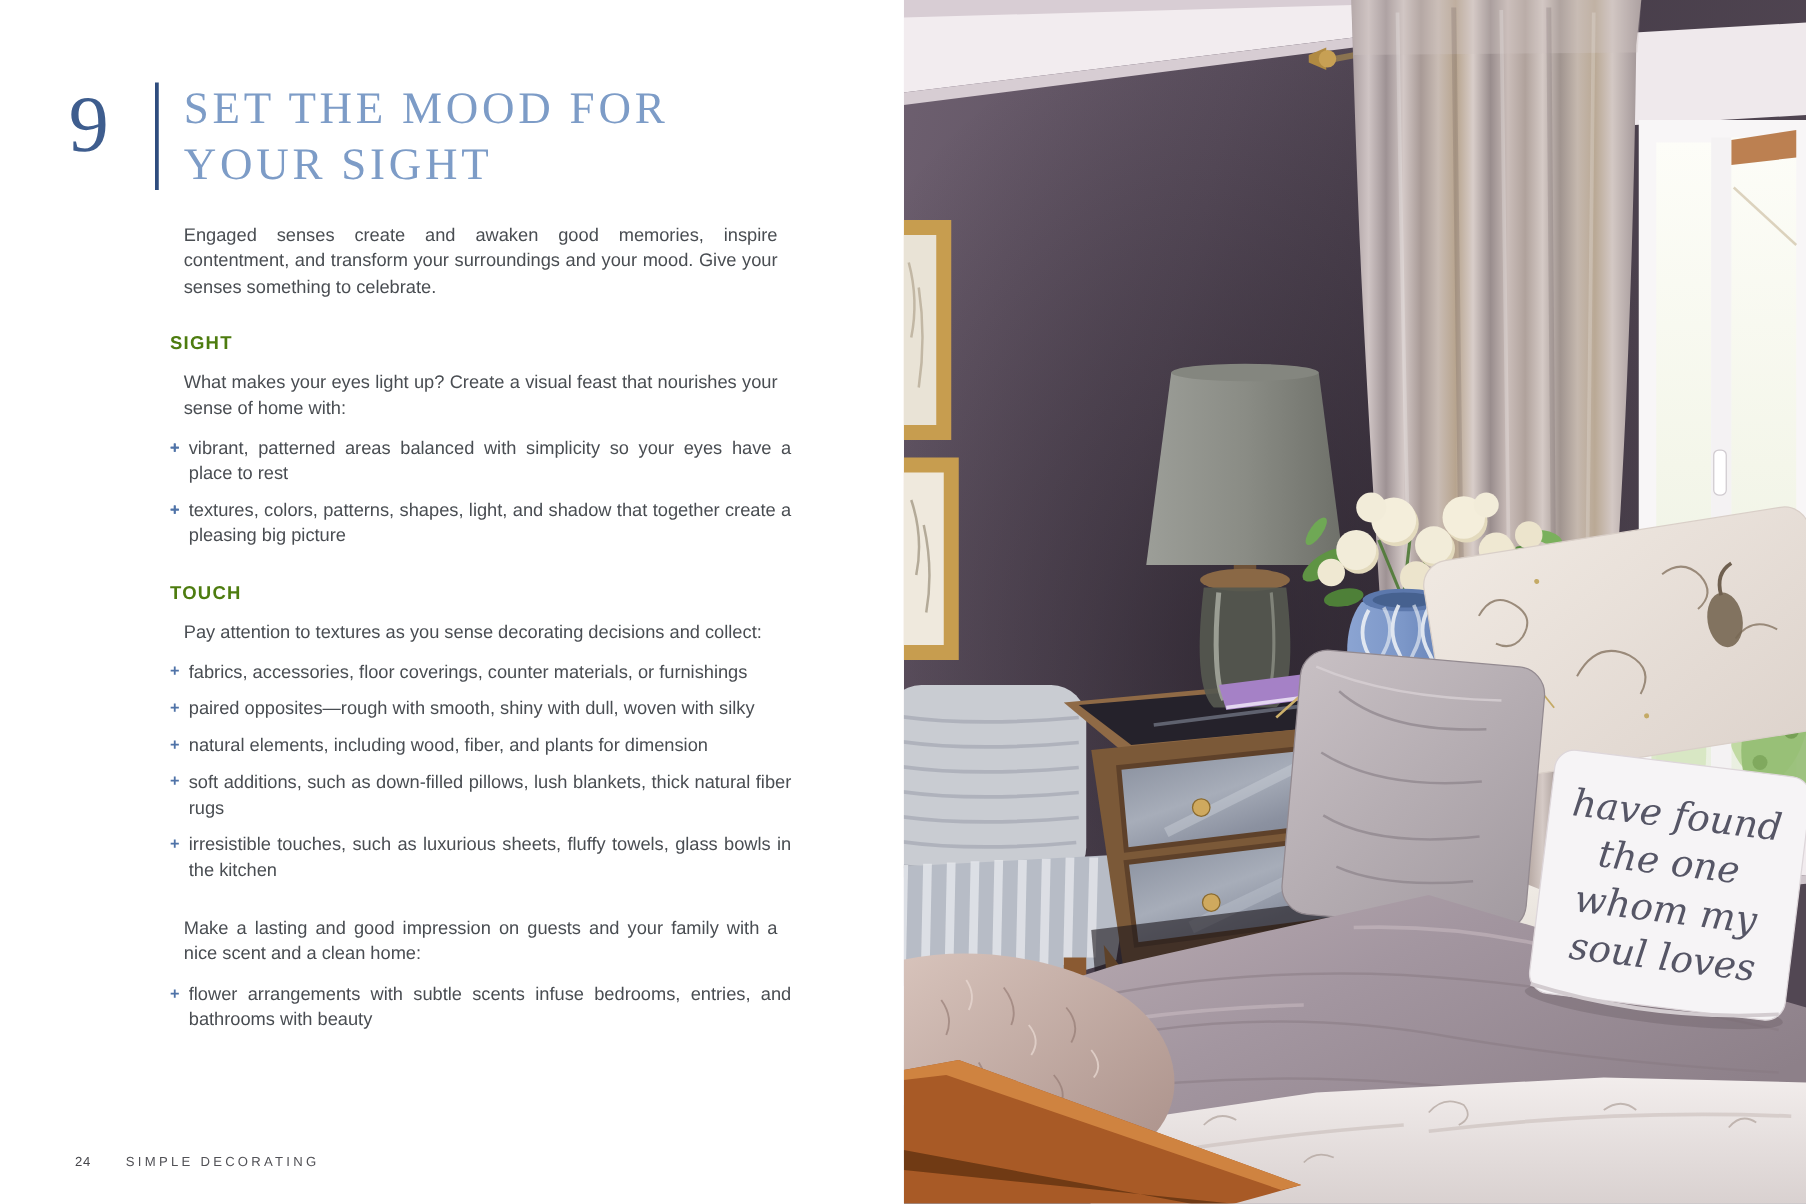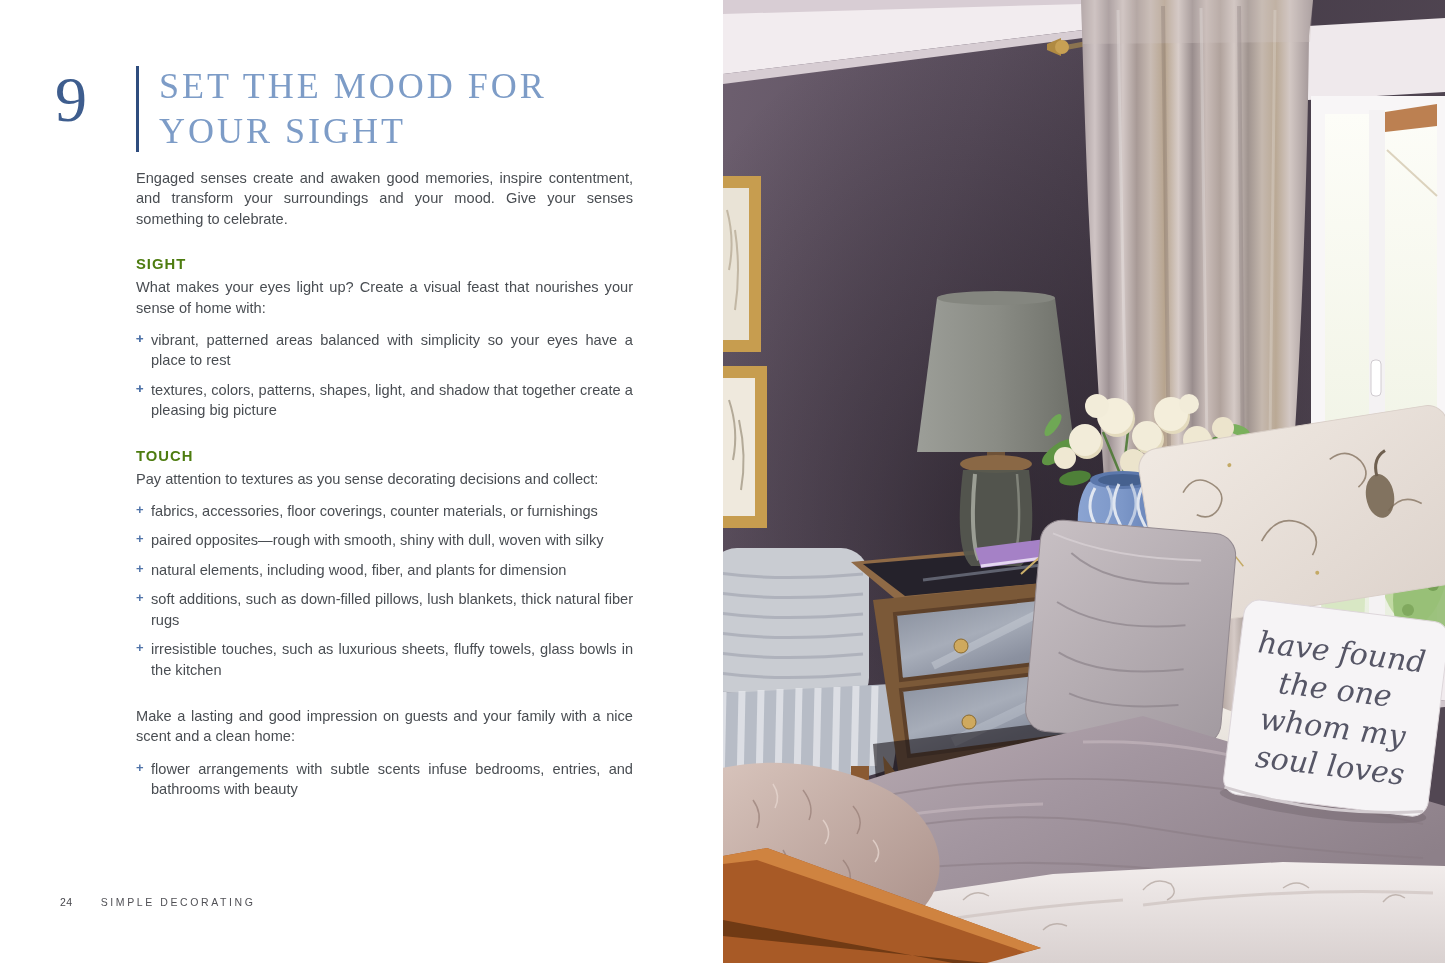--- a/index.html
+++ b/index.html
@@ -7,44 +7,44 @@
     width:1445px;height:963px;position:relative;overflow:hidden;
     background:#ffffff;font-family:"Liberation Sans",sans-serif;
   }
   
   .page{position:absolute;left:0;top:0;width:723px;height:963px;background:#ffffff}
   .chapter-num{
     position:absolute;left:55px;top:68px;
     font-family:"Liberation Serif",serif;font-weight:400;
     font-size:64px;line-height:1;color:#3e5d8e;
   }
-  .title-block{position:absolute;left:136px;top:64px;display:flex;align-items:flex-start}
+  .title-block{position:absolute;left:124px;top:64px;display:flex;align-items:flex-start}
   .title-rule{width:3px;background:#2f4d7e;height:86px;margin-top:2px}
   .page-title{
     margin:0 0 0 20px;font-family:"Liberation Serif",serif;font-weight:400;
     font-size:36px;line-height:45px;letter-spacing:3px;color:#7d9cc7;
   }
   .content{
     position:absolute;left:136px;top:168px;width:497px;
     color:#494d52;font-size:14.6px;line-height:20.4px;
   }
-  .content p{margin:0;text-align:justify}
+  .content p{margin:11px;text-align:justify}
   .intro{margin-bottom:20px}
   .section{margin-top:26px}
   .section h3{
     margin:0 0 3px;font-size:14.8px;line-height:19px;
     letter-spacing:1px;color:#4d7c0f;font-weight:bold;
   }
   .section ul{list-style:none;margin:12px 0 0;padding:0}
   .section li{position:relative;padding-left:15px;margin-bottom:9px;text-align:justify}
   .section li .plus{
     position:absolute;left:0;top:-1px;color:#4f73a8;font-size:13px;font-weight:bold;
   }
   .footer{
-    position:absolute;left:60px;top:896px;font-size:10.5px;
+    position:absolute;left:60px;top:924px;font-size:10.5px;
     letter-spacing:2.6px;color:#515156;
   }
   .footer .num{letter-spacing:.5px;margin-right:28px;color:#47474c}
   
   .photo{position:absolute;left:723px;top:0;width:722px;height:963px;overflow:hidden}
   .photo svg{display:block}
 </style>
 </head>
 <body>
 

